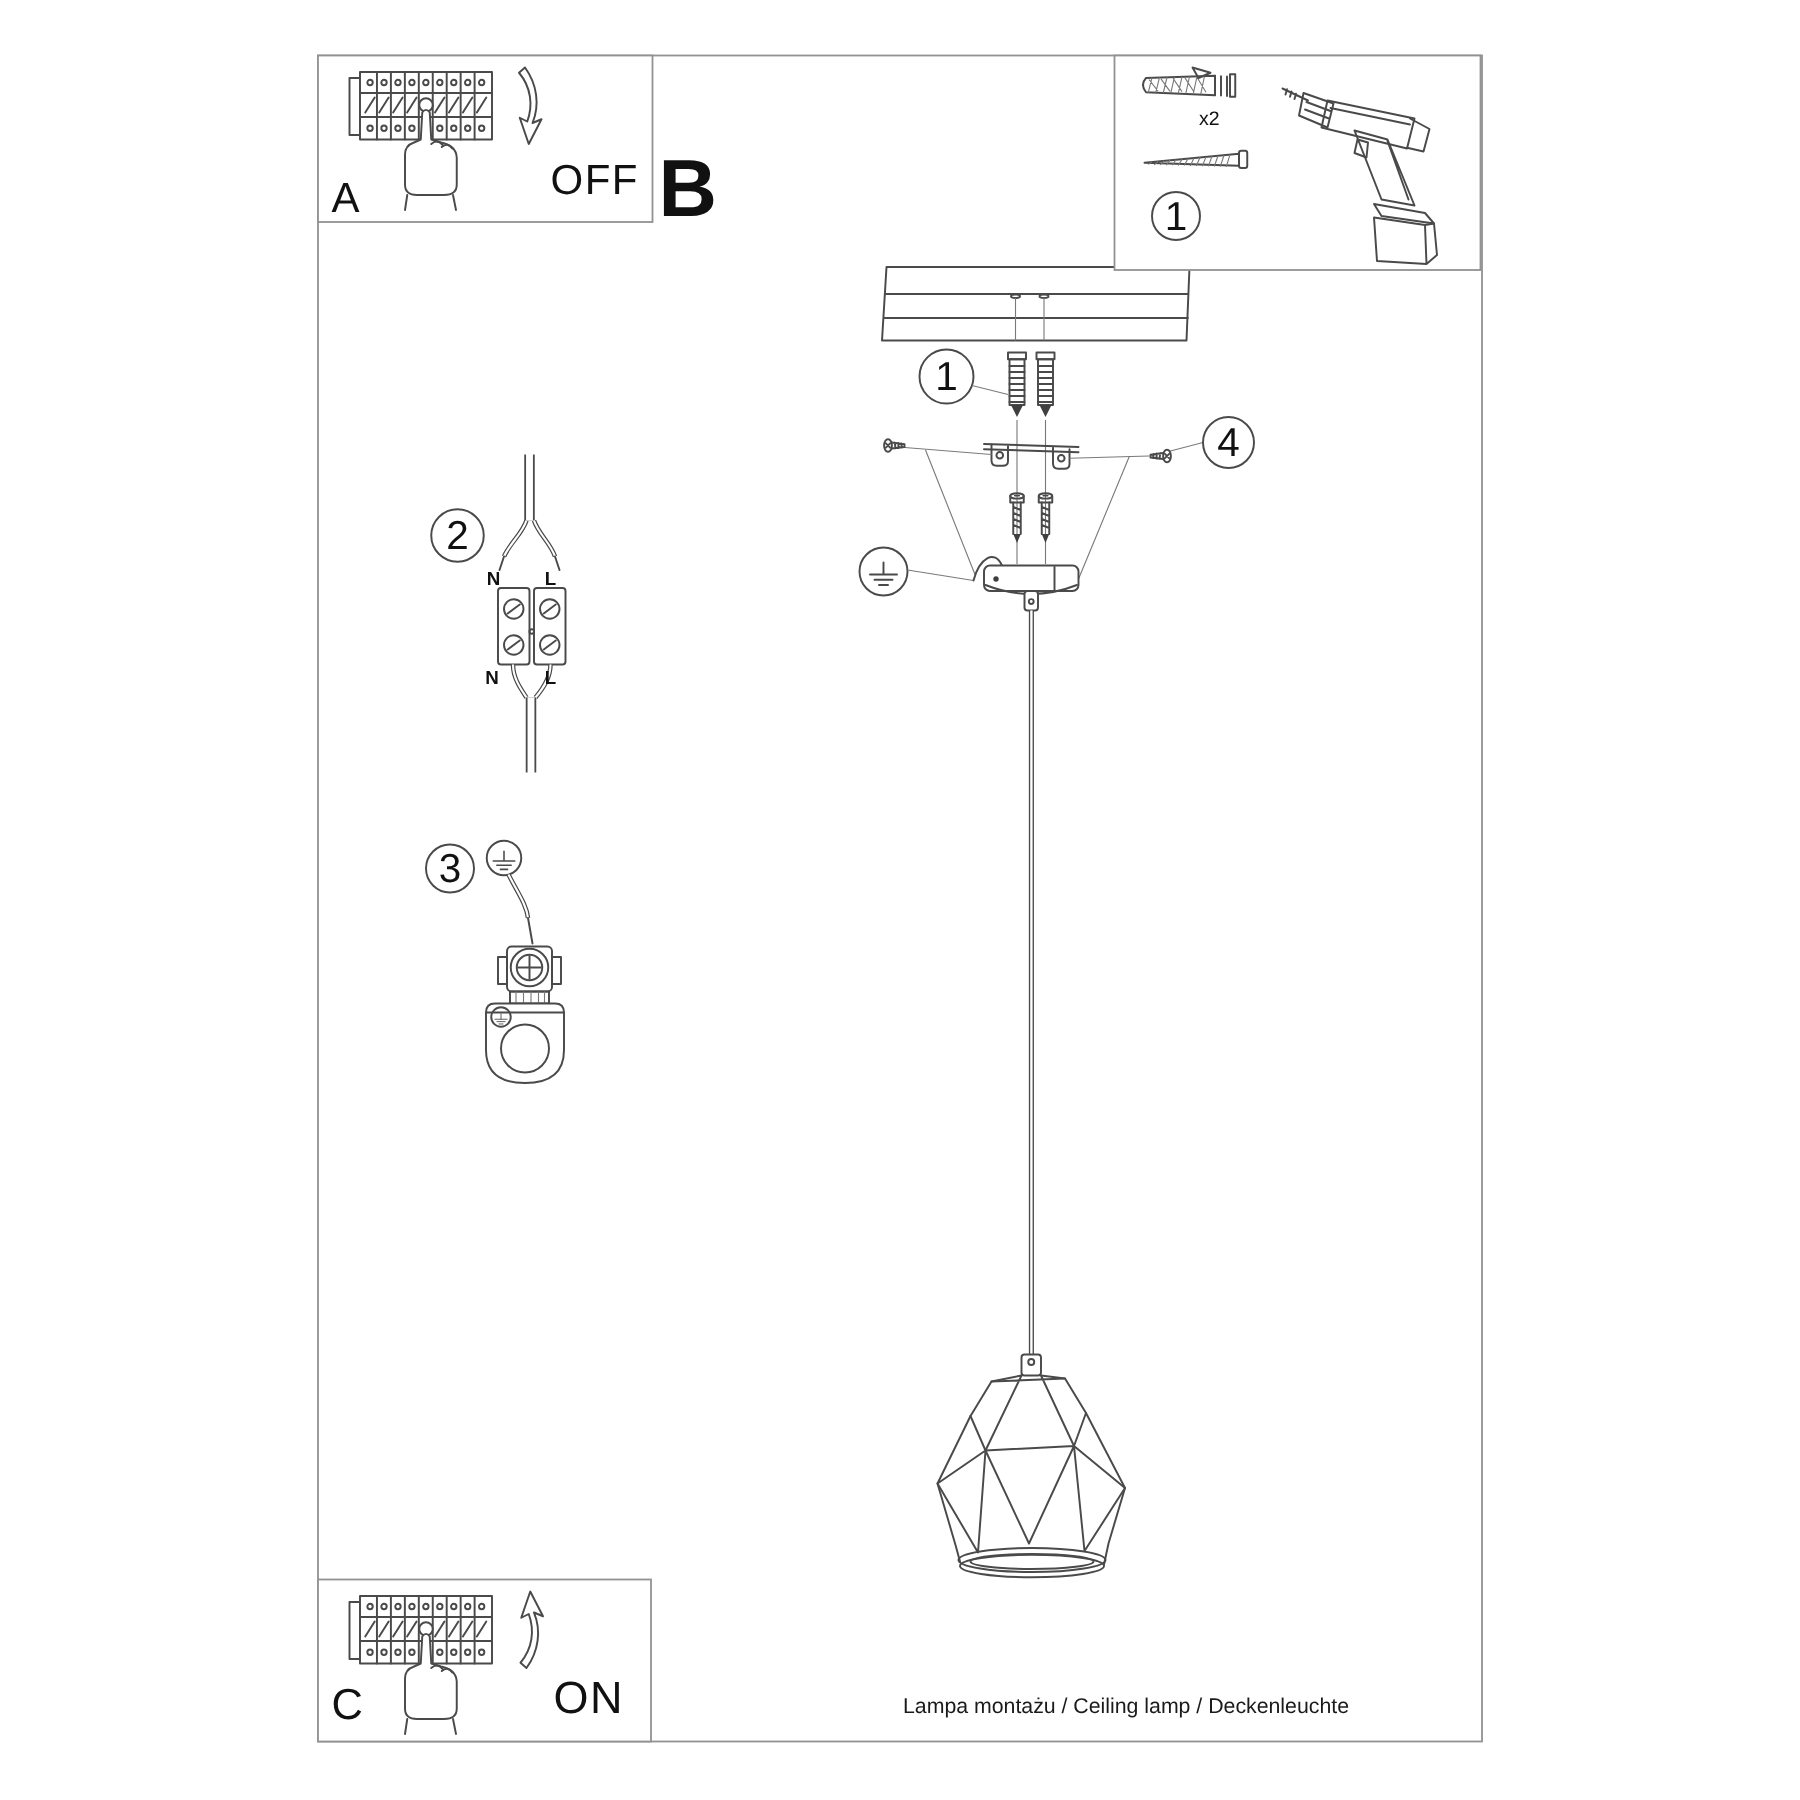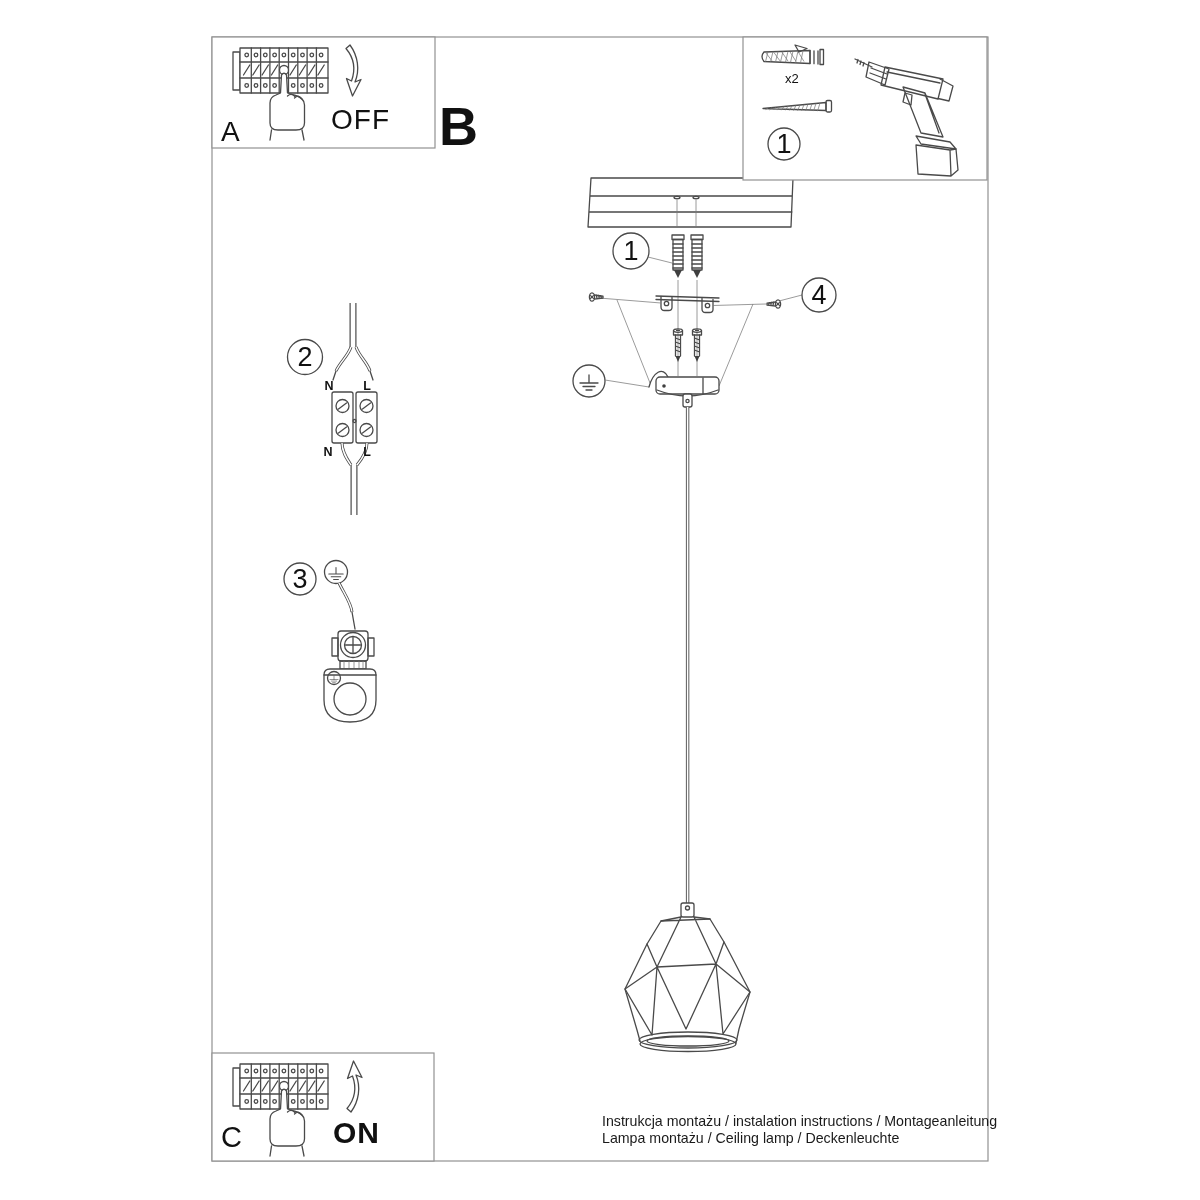--- a/index.html
+++ b/index.html
@@ -2,24 +2,24 @@
 <html><head>
 <meta charset="utf-8">
 <style>
   html,body{margin:0;padding:0;background:#fff;}
   .sheet{position:relative;width:1200px;height:1200px;background:#ffffff;overflow:hidden;
          font-family:"Liberation Sans","DejaVu Sans",sans-serif;color:#111;}
   .sheet svg{position:absolute;left:0;top:0;}
   .txt{position:absolute;white-space:nowrap;color:#111;}
   .step-letter{font-size:28px;font-weight:400;}
   .big-letter{font-size:54px;font-weight:700;}
-  .switch-word{font-size:28px;font-weight:400;letter-spacing:1px;}
+  .switch-word{font-size:28px;font-weight:400;letter-spacing:1px;margin-left:36px;}
   .circle-num{width:36px;text-align:center;font-size:27px;font-weight:400;line-height:30px;}
   .wire-label{width:16px;text-align:center;font-size:12.5px;font-weight:700;}
-  .qty{width:28px;text-align:left;font-size:13px;}
+  .qty{width:28px;text-align:right;font-size:13px;}
   .footer-line{font-size:14.2px;line-height:17px;color:#1a1a1a;}
   
   .s{stroke:#4a4a4a;stroke-width:1.3;fill:none;stroke-linecap:round;stroke-linejoin:round;}
   .sw{stroke:#4a4a4a;stroke-width:1.3;fill:#ffffff;stroke-linejoin:round;}
   .thin{stroke:#7a7a7a;stroke-width:0.75;fill:none;}
   .dark{fill:#3f3f3f;stroke:none;}
   .bdr{stroke:#929292;stroke-width:1.2;fill:none;}
   .bdrw{stroke:#929292;stroke-width:1.2;fill:#ffffff;}
 </style>
 </head>
@@ -286,18 +286,17 @@
 <div class="txt circle-num" style="left:287px;top:342px;">2</div>
 <div class="txt circle-num" style="left:282px;top:564px;">3</div>
 <div class="txt circle-num" style="left:801px;top:280px;">4</div>
 
 <div class="txt wire-label" style="left:321px;top:379px;">N</div>
 <div class="txt wire-label" style="left:359px;top:379px;">L</div>
 <div class="txt wire-label" style="left:320px;top:445px;">N</div>
 <div class="txt wire-label" style="left:359px;top:445px;">L</div>
 
 <div class="txt step-letter" style="left:221px;top:1121px;font-size:29px;">C</div>
-<div class="txt switch-word" style="left:333px;top:1116px;font-size:30px;font-weight:bold;">ON</div>
-
-<div class="txt footer-line" style="left:602px;top:1113px;">Instrukcja montażu / instalation instructions / Montageanleitung</div>
+<div class="txt switch-word" style="left:333px;top:1116px;font-size:30px;">ON</div>
+
 <div class="txt footer-line" style="left:602px;top:1130px;">Lampa montażu / Ceiling lamp / Deckenleuchte</div>
 
 </div>
 
 </body></html>

